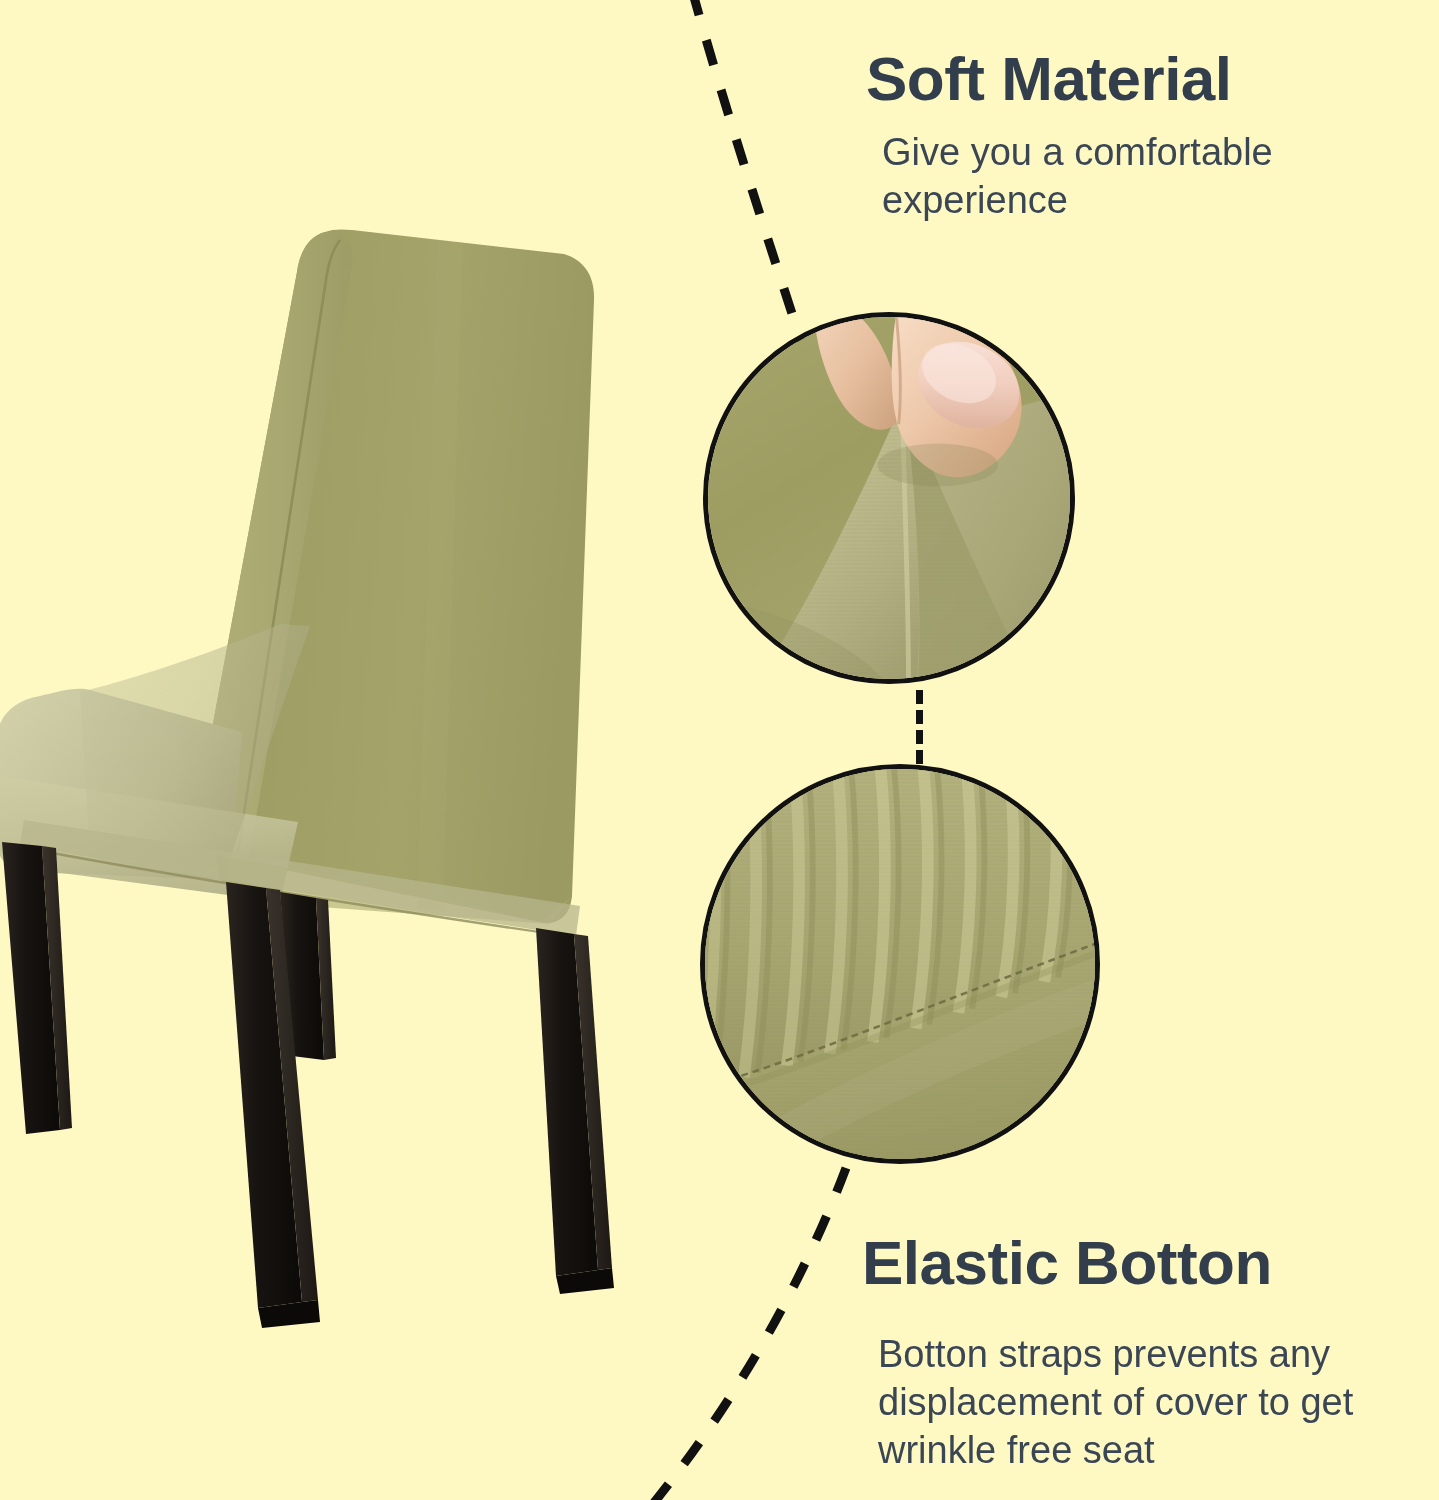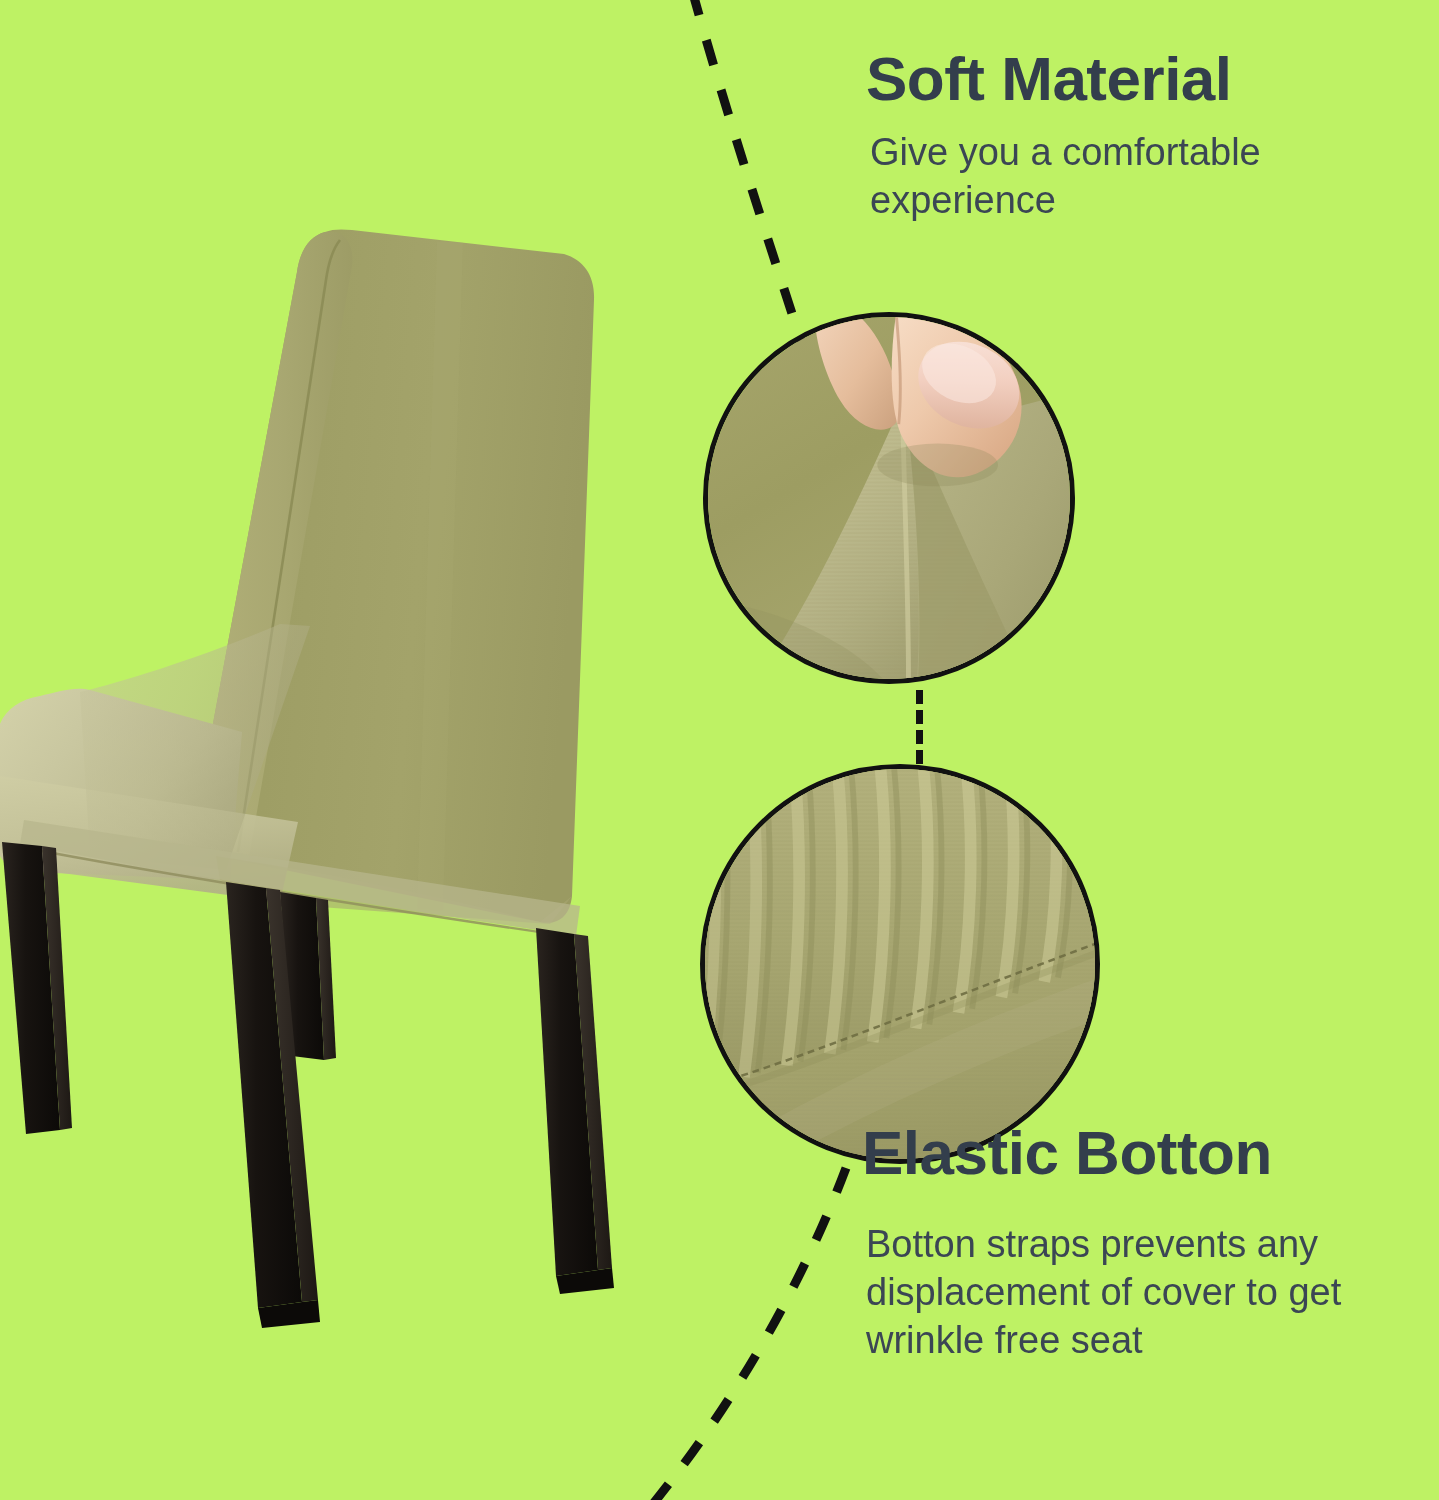--- a/index.html
+++ b/index.html
@@ -4,21 +4,21 @@
 <style>
   html,body{margin:0;padding:0;background:#ffffff;}
   body{
     font-family:"Liberation Sans", sans-serif;
     -webkit-font-smoothing:antialiased;
   }
   #stage{
     position:relative;
     width:1439px;
     height:1500px;
-    background:#bef264;
+    background:#fef9c3;
     overflow:hidden;
   }
 
   
   #divider-svg{
     position:absolute; left:0; top:0; width:1439px; height:1500px;
     pointer-events:none;
   }
 
   
@@ -44,36 +44,36 @@
   #inset-connector{
     position:absolute;
     left:916px; top:690px;
     width:0; height:74px;
     border-left:7px dashed #111111;
   }
 
   
   .txt-block{ position:absolute; }
   #block-soft{ left:866px; top:46px; width:560px; }
-  #block-elastic{ left:862px; top:1120px; width:570px; }
+  #block-elastic{ left:862px; top:1230px; width:570px; }
 
   .feature-title{
     font-size:62px;
     font-weight:bold;
     line-height:1.08;
     letter-spacing:-0.5px;
     color:#333e4c;
     margin:0 0 16px 0;
   }
   .feature-desc{
     font-size:38px;
     font-weight:normal;
     line-height:1.26;
     color:#3b4654;
-    margin:4px;
+    margin:16px;
   }
   #block-elastic .feature-title{ margin-bottom:34px; }
 </style>
 </head>
 <body>
 
 <div id="stage">
 
   <svg id="divider-svg" viewBox="0 0 1439 1500" preserveAspectRatio="none">
     <path d="M 692 -10 C 745 180, 800 330, 828 430" fill="none" stroke="#111111" stroke-width="9" stroke-dasharray="26 26" stroke-linecap="butt"></path>

